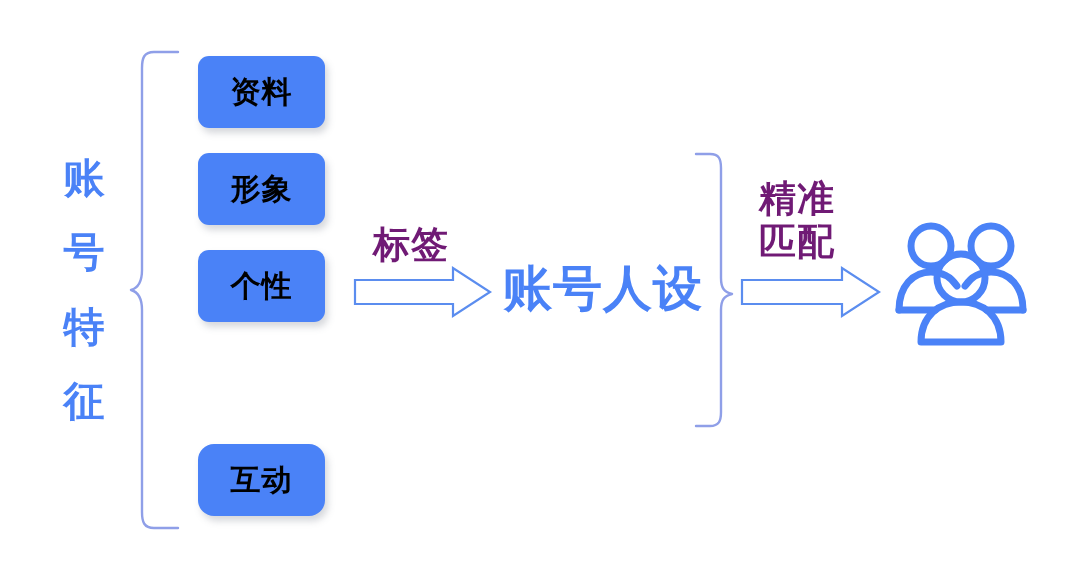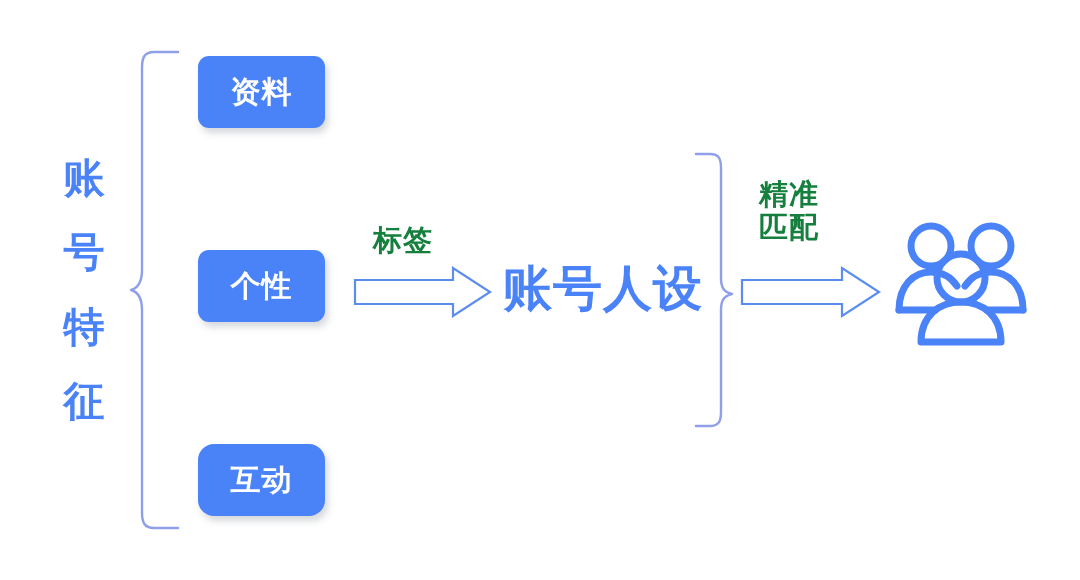--- a/index.html
+++ b/index.html
@@ -36,35 +36,35 @@
     letter-spacing: 0;
   }
   #left-title span { display: block; }
 
   
   .feature-box {
     width: 127px;
     height: 72px;
     background: #4A82F7;
     border-radius: 11px;
-    color: #ffffff;
+    color: #000000;
     font-size: 30px;
     font-weight: bold;
     display: flex;
     align-items: center;
     justify-content: center;
     box-shadow: 3px 5px 7px rgba(120,125,140,0.30);
     letter-spacing: 1px;
     left: 198px;
   }
 
   
   .label-dark {
-    color: #15803d;
-    font-size: 29px;
+    color: #701a75;
+    font-size: 37px;
     font-weight: bold;
     line-height: 1.15;
     letter-spacing: 1px;
     white-space: pre-line;
   }
 
   
   .blue-text {
     color: #4A82F7;
     font-weight: bold;
@@ -94,20 +94,23 @@
 
   <div class="abs" style="left:128px; top:48px;">
     <svg width="56" height="484" viewBox="0 0 56 484">
       <path d="M50 4 H26 C16 4 14 10 14 20 V222 C14 234 10 240 3 242
                C10 244 14 250 14 262 V464 C14 474 16 480 26 480 H50" fill="none" stroke="#8F9FE8" stroke-width="2.4" stroke-linecap="round" stroke-linejoin="round"></path>
     </svg>
   </div>
 
   <div class="abs feature-box" style="top:56px;">
     <span>资料</span>
+  </div>
+  <div class="abs feature-box" style="top:153px;">
+    <span>形象</span>
   </div>
   <div class="abs feature-box" style="top:250px;">
     <span>个性</span>
   </div>
   <div class="abs feature-box" style="top:444px;border-radius:16px;">
     <span>互动</span>
   </div>
 
   <div class="abs label-dark" style="left:373px; top:224px;">标签</div>
 

